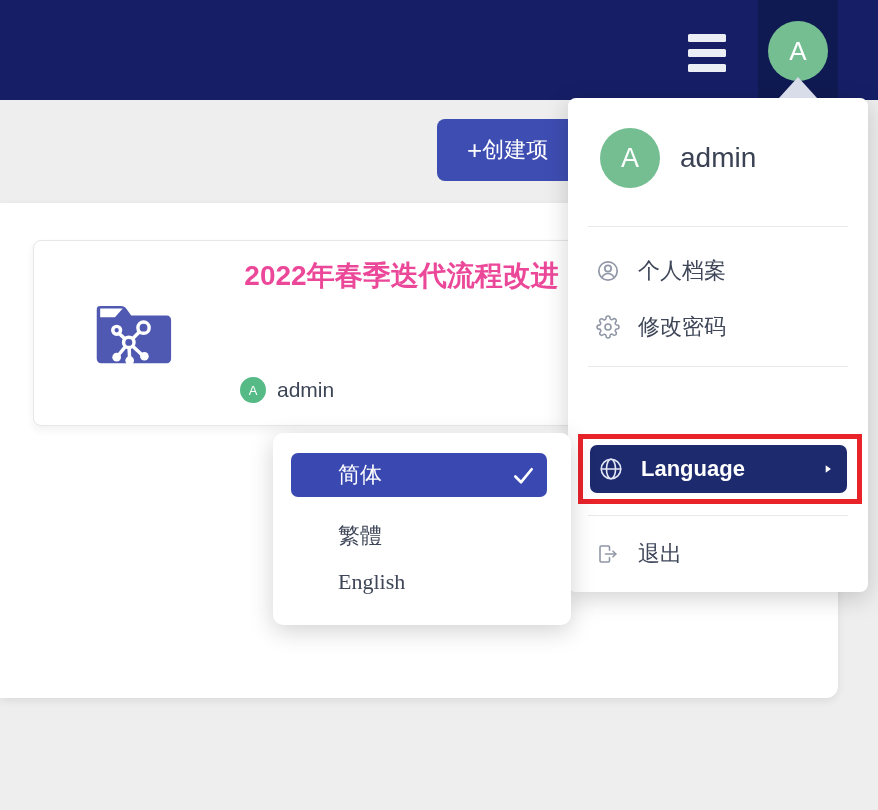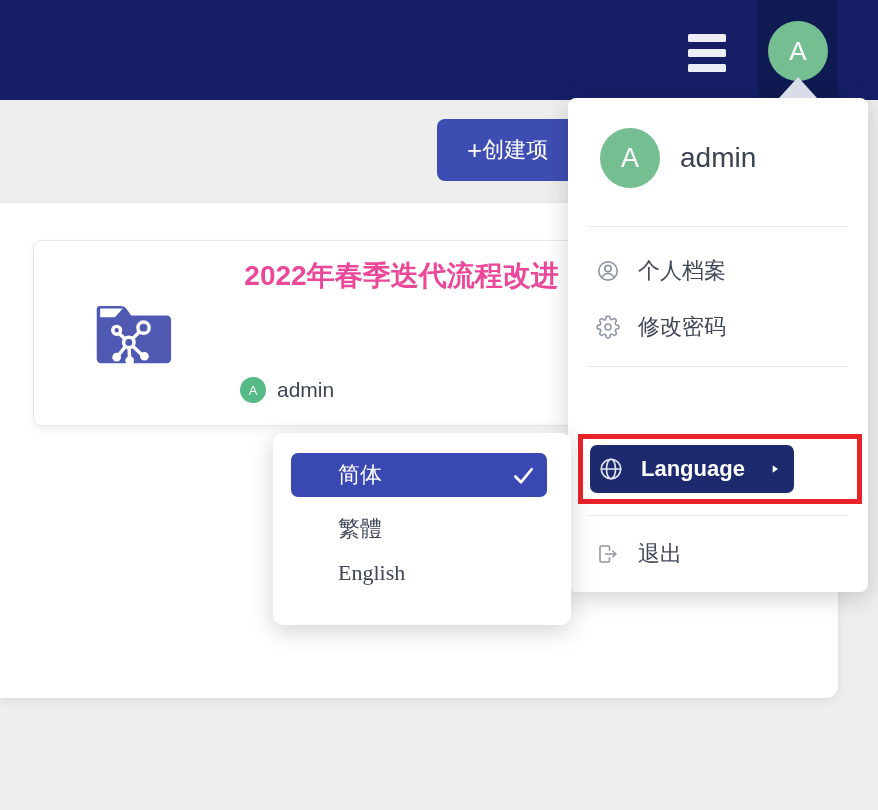--- a/index.html
+++ b/index.html
@@ -48,32 +48,32 @@
               align-items:center; padding-left:32px; }
   .menu-avatar { width:60px; height:60px; font-size:27px; }
   .user-name { margin-left:20px; font-size:28px; font-weight:500; color:#3a4254; }
   .dd-divider { position:absolute; left:20px; right:20px; height:1px; background:#e9e9ec; }
   .dd-row { position:absolute; left:0; width:100%; height:46px; display:flex; align-items:center;
             padding:0 30px 0 28px; cursor:pointer; }
   .dd-row .mi { width:24px; height:24px; flex:0 0 24px; }
   .dd-row .mlbl { margin-left:18px; font-size:22px; color:#3e4658; white-space:nowrap; }
   .chev { margin-left:auto; width:14px; height:14px; }
 
-  .lang-row { position:absolute; left:22px; top:347px; width:204px; height:48px; background:#1d2a6e;
+  .lang-row { position:absolute; left:22px; top:347px; width:257px; height:48px; background:#1d2a6e;
               border-radius:7px; display:flex; align-items:center; padding:0 12px 0 8px;
               cursor:pointer; z-index:2; }
   .lang-row .mi { width:26px; height:26px; flex:0 0 26px; }
   .lang-row .mlbl { margin-left:17px; font-size:22px; font-weight:bold; color:#ffffff; white-space:nowrap; }
   .red-frame { position:absolute; left:10px; top:336px; width:284px; height:70px;
                border:5px solid #e8232a; z-index:3; pointer-events:none; }
 
   
   .submenu { position:absolute; left:273px; top:433px; width:298px; height:192px; background:#fff;
              border-radius:10px; box-shadow:0 6px 24px rgba(0,0,0,0.18); z-index:30;font-family:Liberation Serif, serif; }
-  .opt { position:absolute; left:0; width:100%; height:44px; display:flex; align-items:center;
+  .opt { position:absolute; left:0; width:100%; height:44px; display:flex; align-items:flex-end;
          padding-left:65px; font-size:22px; color:#3e4658; cursor:pointer; }
   .opt-selected { position:absolute; left:18px; top:20px; width:256px; height:44px; background:#3a49b1;
                   border-radius:7px; display:flex; align-items:center; padding:0 12px 0 47px;
                   color:#ffffff; font-size:22px; cursor:pointer; }
   .opt-selected .check { margin-left:auto; width:23px; height:23px; }
   .opt-trad { top:74px; }
   .opt-en { top:118px; }
 </style>
 </head>
 <body>

